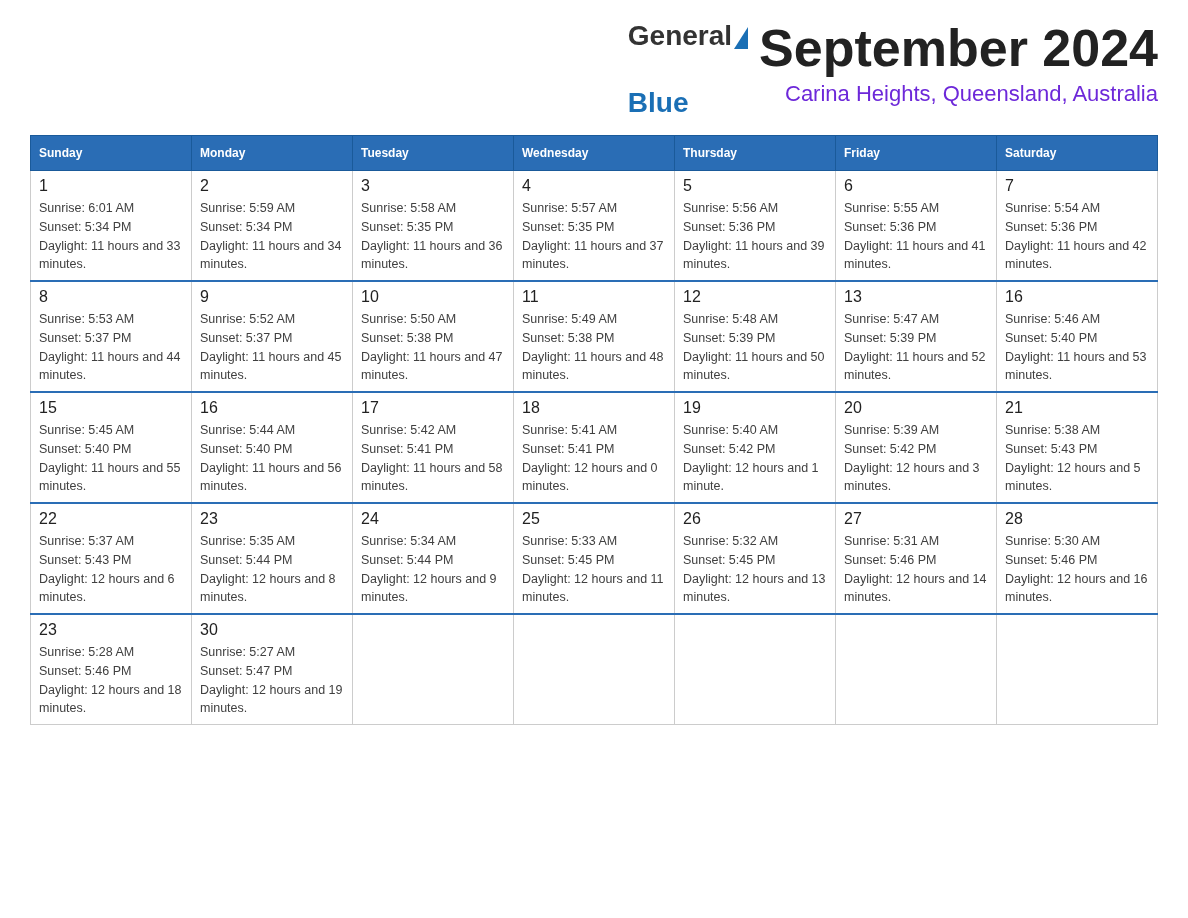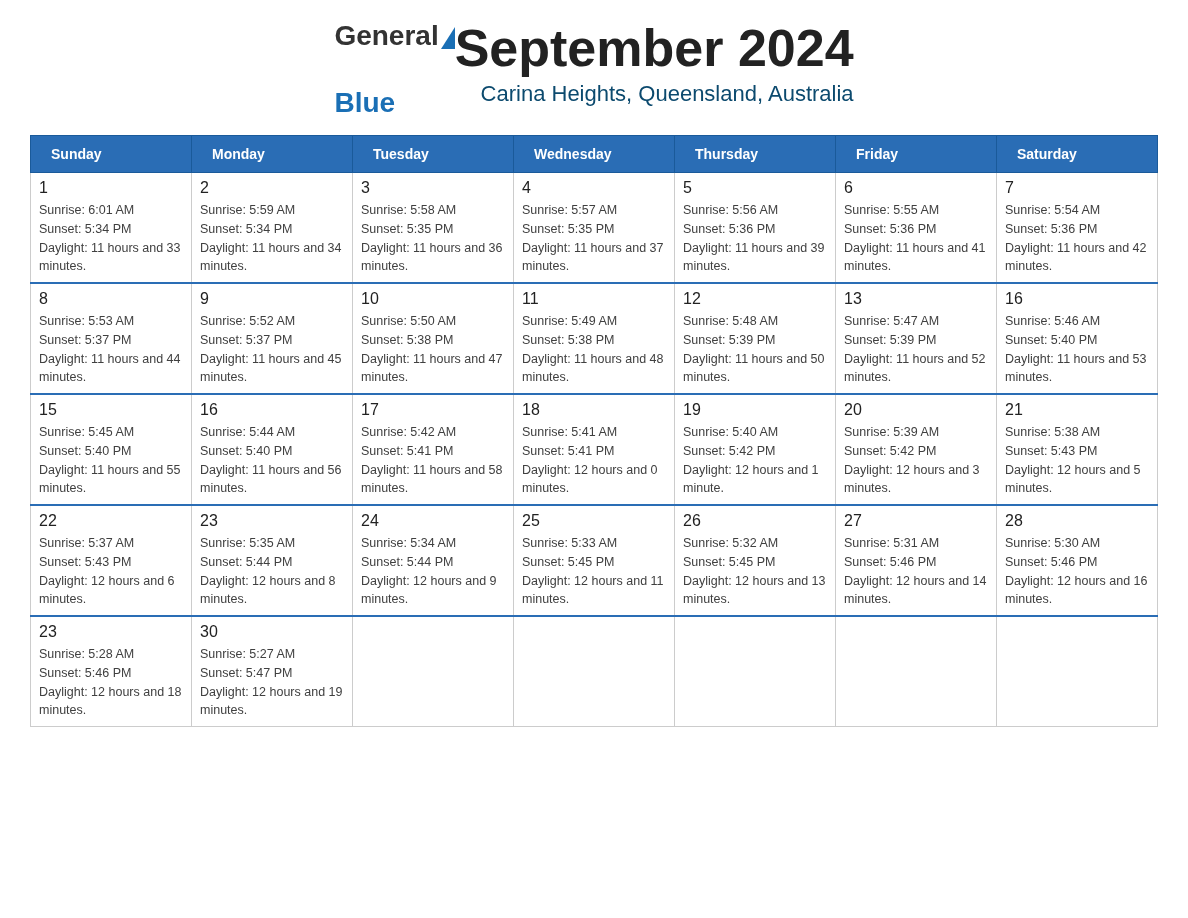--- a/index.html
+++ b/index.html
@@ -5,21 +5,21 @@
     * { margin: 0; padding: 0; box-sizing: border-box; }
     body {
       font-family: Arial, sans-serif;
       background: #fff;
       width: 1188px;
       min-height: 918px;
       padding: 20px 30px;
     }
     .header-area {
       display: flex;
-      justify-content: center;
+      justify-content: flex-end;
       align-items: flex-start;
       margin-bottom: 16px;
     }
     .logo-text-general {
       font-size: 28px;
       font-weight: bold;
       color: #333;
     }
     .logo-text-blue {
       font-size: 28px;
@@ -44,43 +44,44 @@
       display: flex;
       align-items: center;
     }
     .logo-line2 {
       display: flex;
       align-items: center;
       margin-top: -4px;
     }
     .title-area {
       text-align: right;
+      margin-left: 11px;
     }
     .calendar-title {
       font-size: 52px;
       font-weight: bold;
       color: #222;
       line-height: 1.1;
     }
     .calendar-subtitle {
       font-size: 22px;
-      color: #0c4a6e;
+      color: #6d28d9;
       margin-top: 4px;
     }
     .calendar-table {
       width: 100%;
       border-collapse: collapse;
       table-layout: fixed;
     }
     .calendar-table th {
       background-color: #2a6db5;
       color: #fff;
-      font-size: 14px;
-      font-weight: bold;
-      padding: 10px 20px;
+      font-size: 12px;
+      font-weight: bold;
+      padding: 10px 8px;
       text-align: left;
       border: 1px solid #1a5a9a;
     }
     .calendar-table td {
       vertical-align: top;
       border: 1px solid #ccc;
       padding: 6px 8px;
       font-size: 13px;
       color: #333;
       height: 100px;

